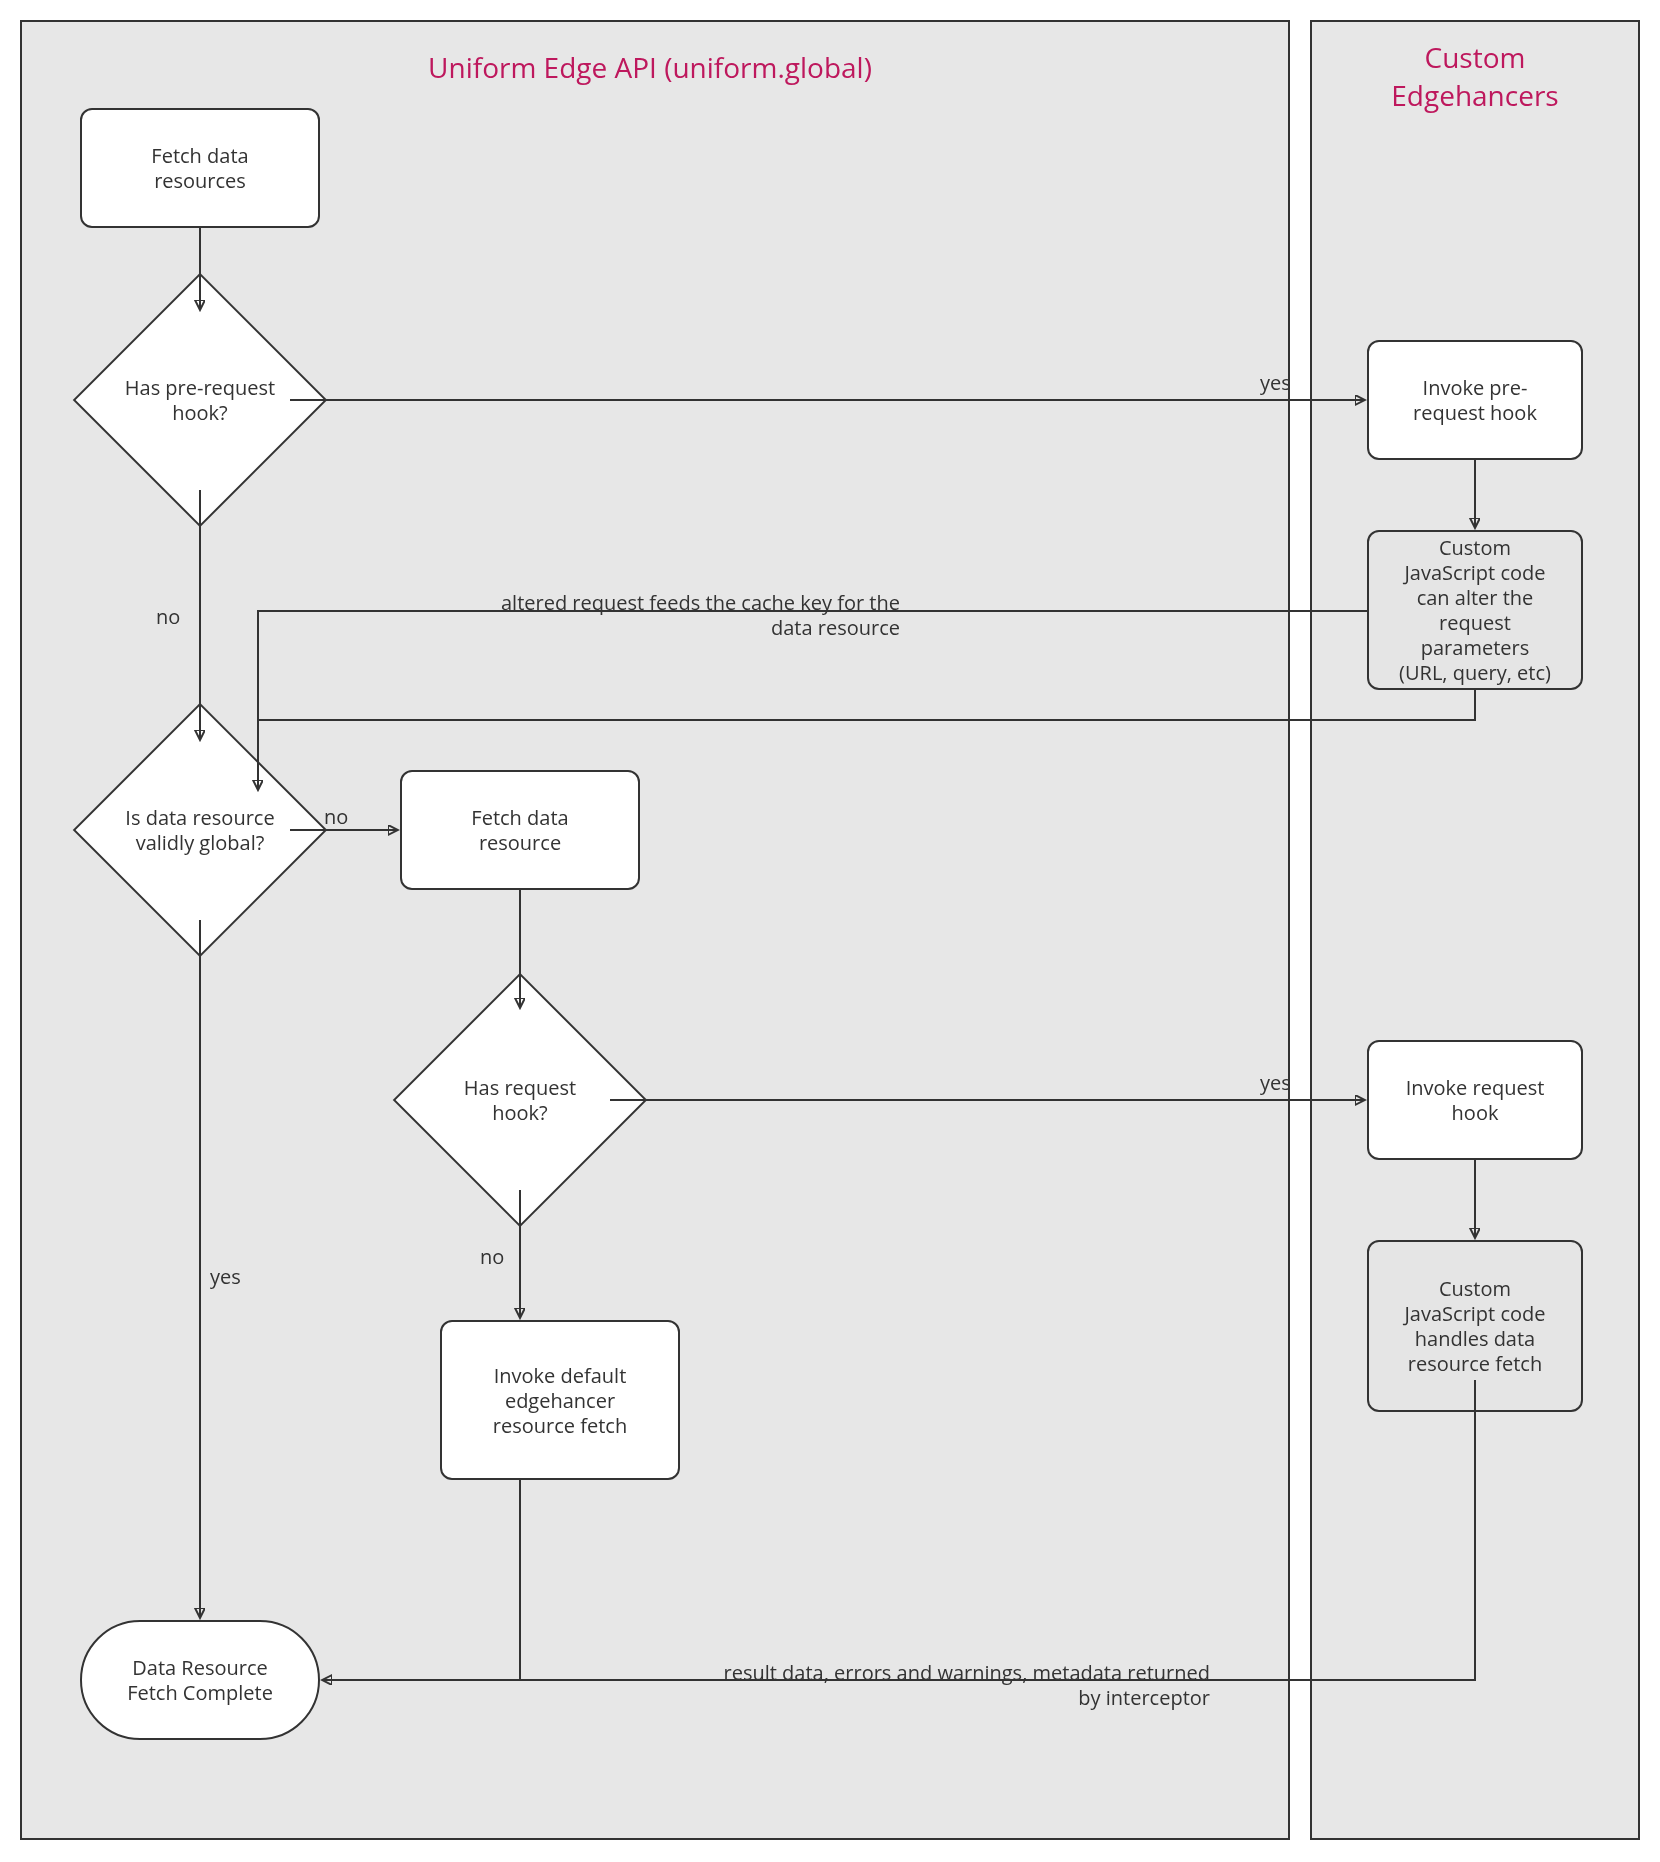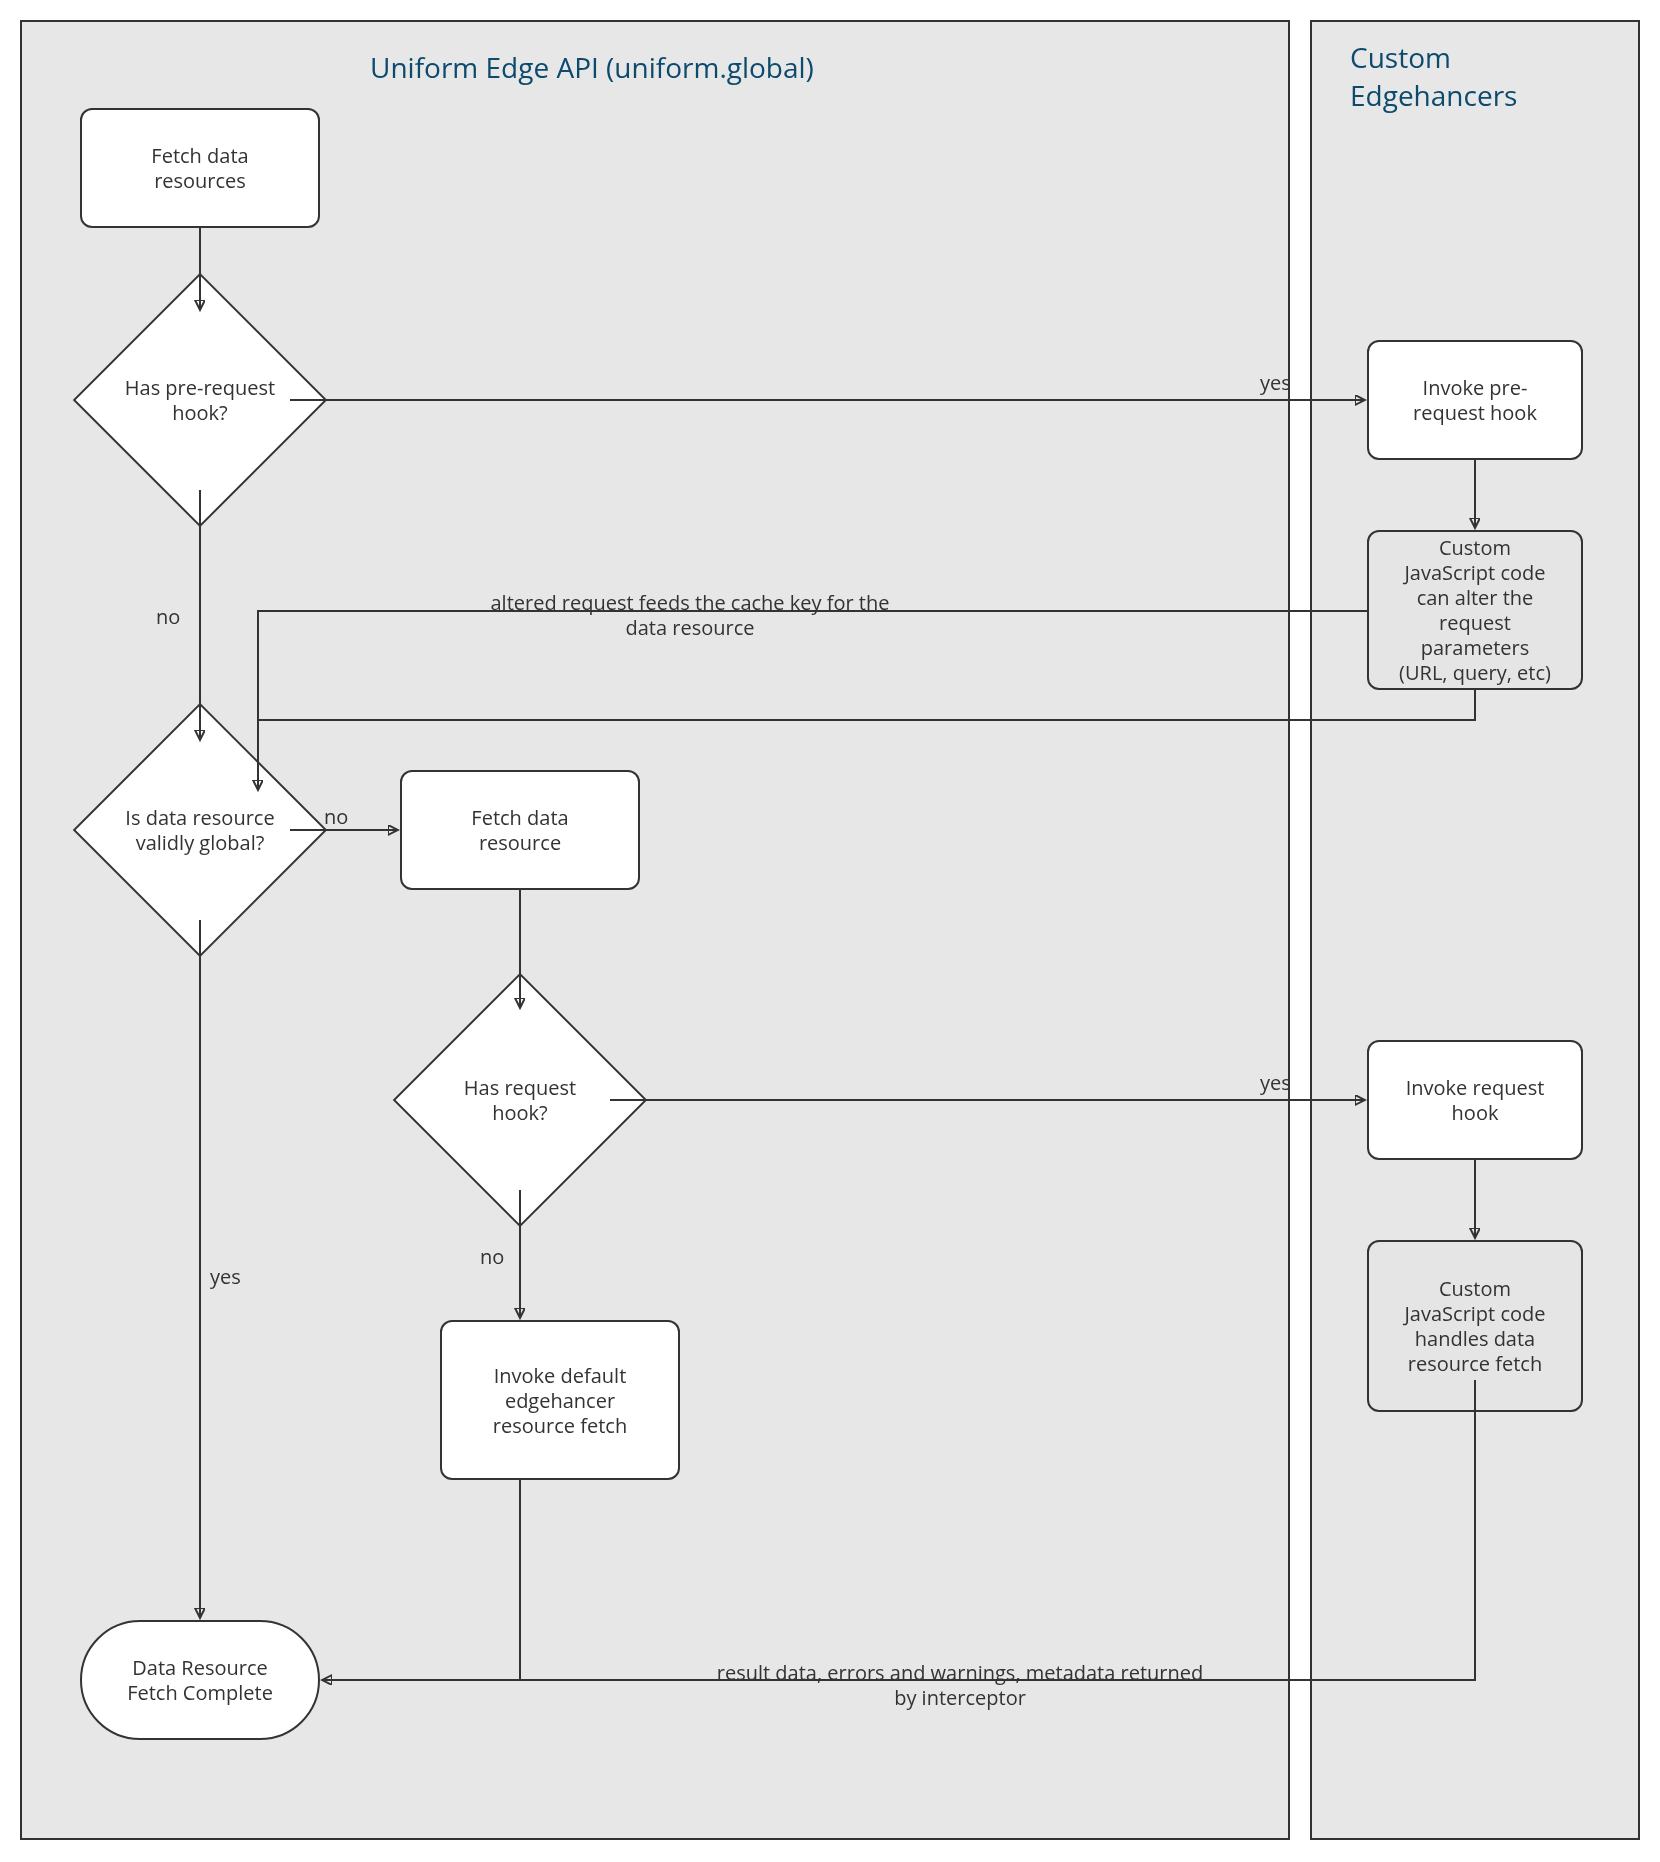--- a/index.html
+++ b/index.html
@@ -12,22 +12,22 @@
       color: #333;
     }
     .panel {
       position: absolute;
       background: #e7e7e7;
       border: 2px solid #333;
     }
     .panel-title {
       position: absolute;
       font-size: 28px;
-      color: #0c4a6e;
-      text-align: left;
+      color: #be185d;
+      text-align: center;
     }
     .node {
       position: absolute;
       background: #fff;
       border: 2px solid #333;
       display: flex;
       align-items: center;
       justify-content: flex-end;
       text-align: center;
       padding: 30px;
@@ -55,21 +55,21 @@
       justify-content: center;
       text-align: center;
       font-size: 20px;
       line-height: 1.25;
       padding: 10px;
     }
     .edge-label {
       position: absolute;
       font-size: 20px;
       color: #333;
-      text-align: center;
+      text-align: right;
       line-height: 1.25;
     }
     svg.flow {
       position: absolute;
       inset: 0;
       width: 1660px;
       height: 1862px;
       pointer-events: none;
     }
     svg.flow line, svg.flow path {

